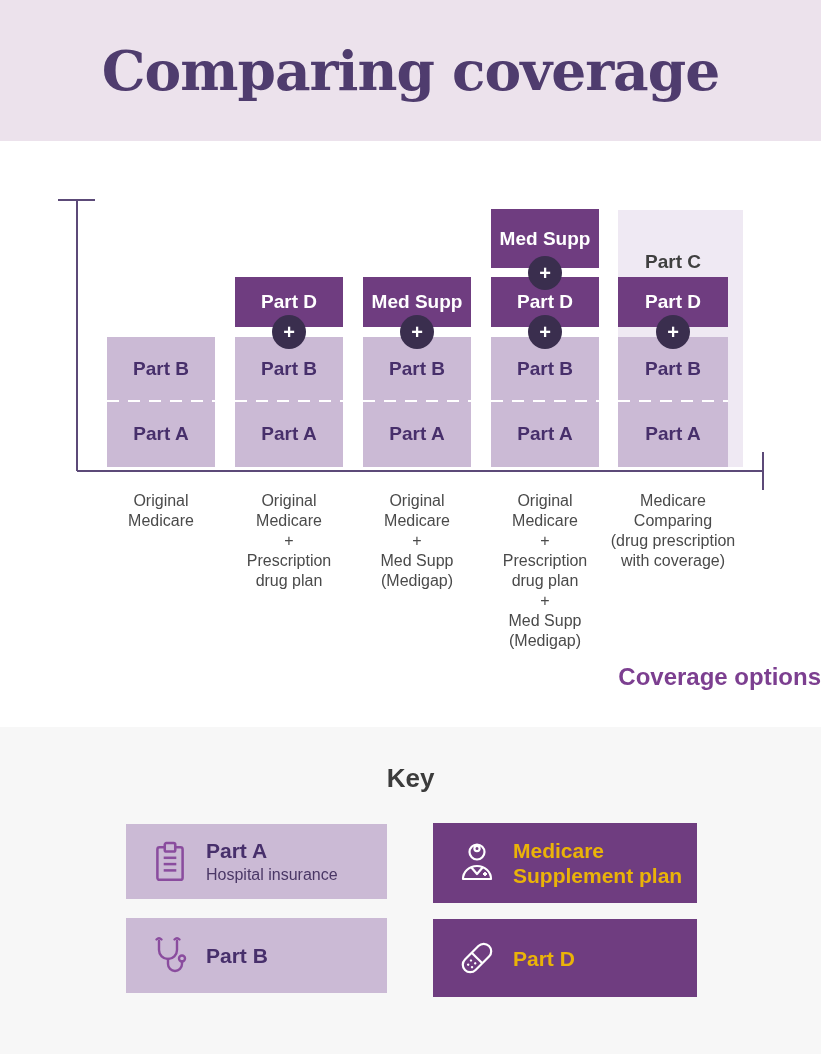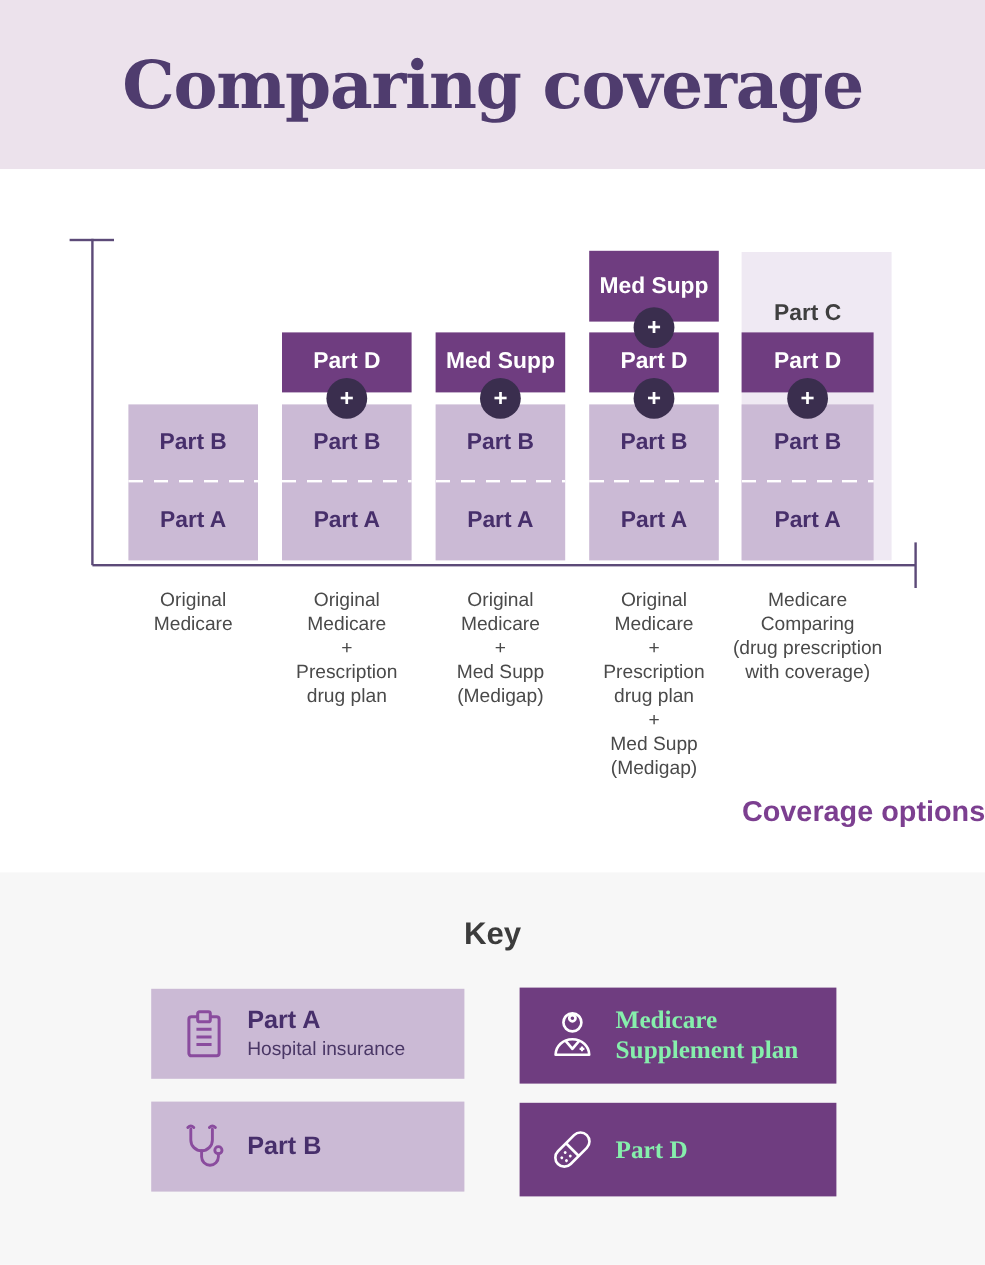--- a/index.html
+++ b/index.html
@@ -48,21 +48,21 @@
   .legend-box{position:absolute;display:flex;align-items:center;padding-left:24px;}
   .legend-box.light{background:var(--light-block);}
   .legend-box.dark{background:var(--dark-block);}
   .legend-icon{width:40px;height:44px;flex:0 0 40px;margin-right:16px;display:flex;
                align-items:center;justify-content:center;}
   .legend-text{display:flex;flex-direction:column;justify-content:center;}
   .legend-title{font-weight:bold;font-size:21px;line-height:25px;}
   .legend-sub{font-size:16px;line-height:23px;}
   .legend-box.light .legend-title{color:var(--block-label-text);}
   .legend-box.light .legend-sub{color:#4A3766;}
-  .legend-box.dark .legend-title,.legend-box.dark .legend-sub{color:#86efac;font-family:Liberation Serif, serif;}
+  .legend-box.dark .legend-title,.legend-box.dark .legend-sub{color:#eab308;}
 </style>
 </head>
 <body>
 
 <header class="banner">
   <h1>Comparing coverage</h1>
 </header>
 
 <section class="chart">
   <div class="axis y-axis-cap"></div>

